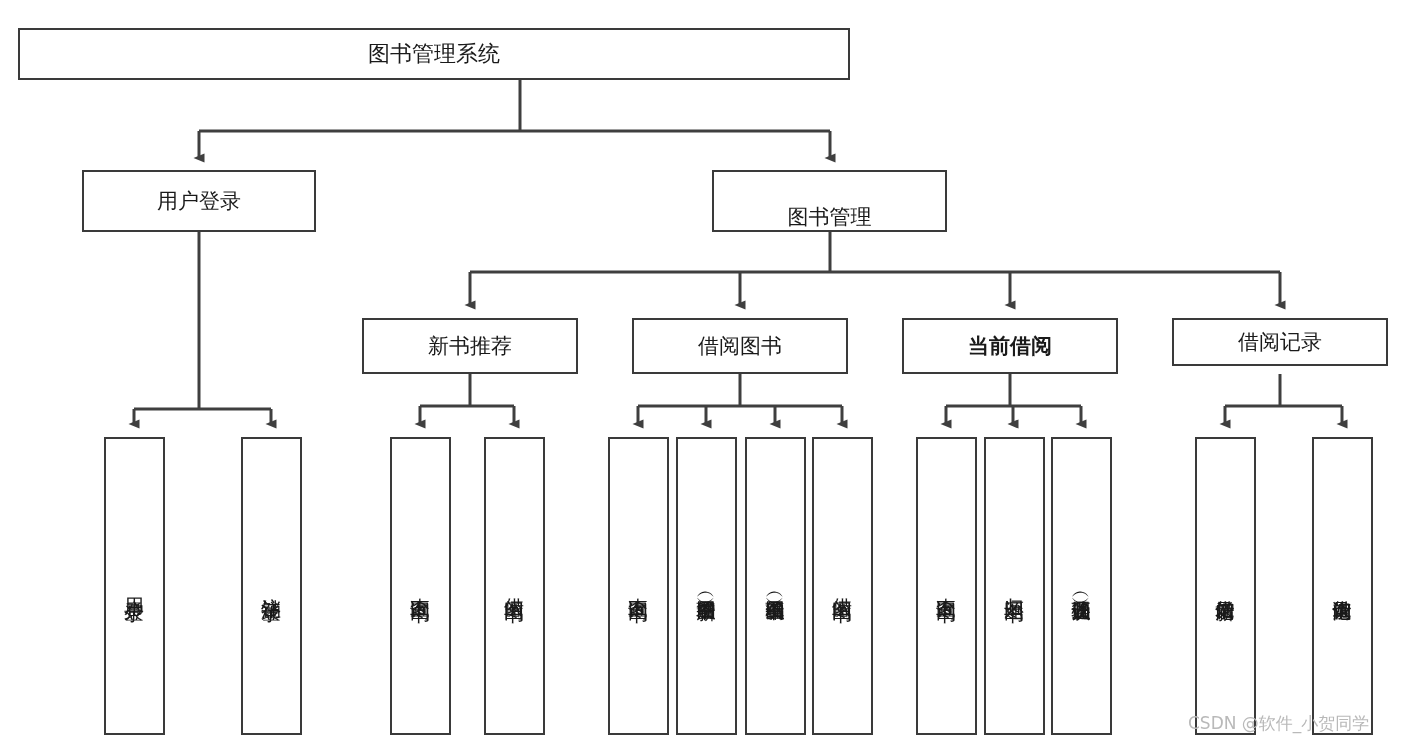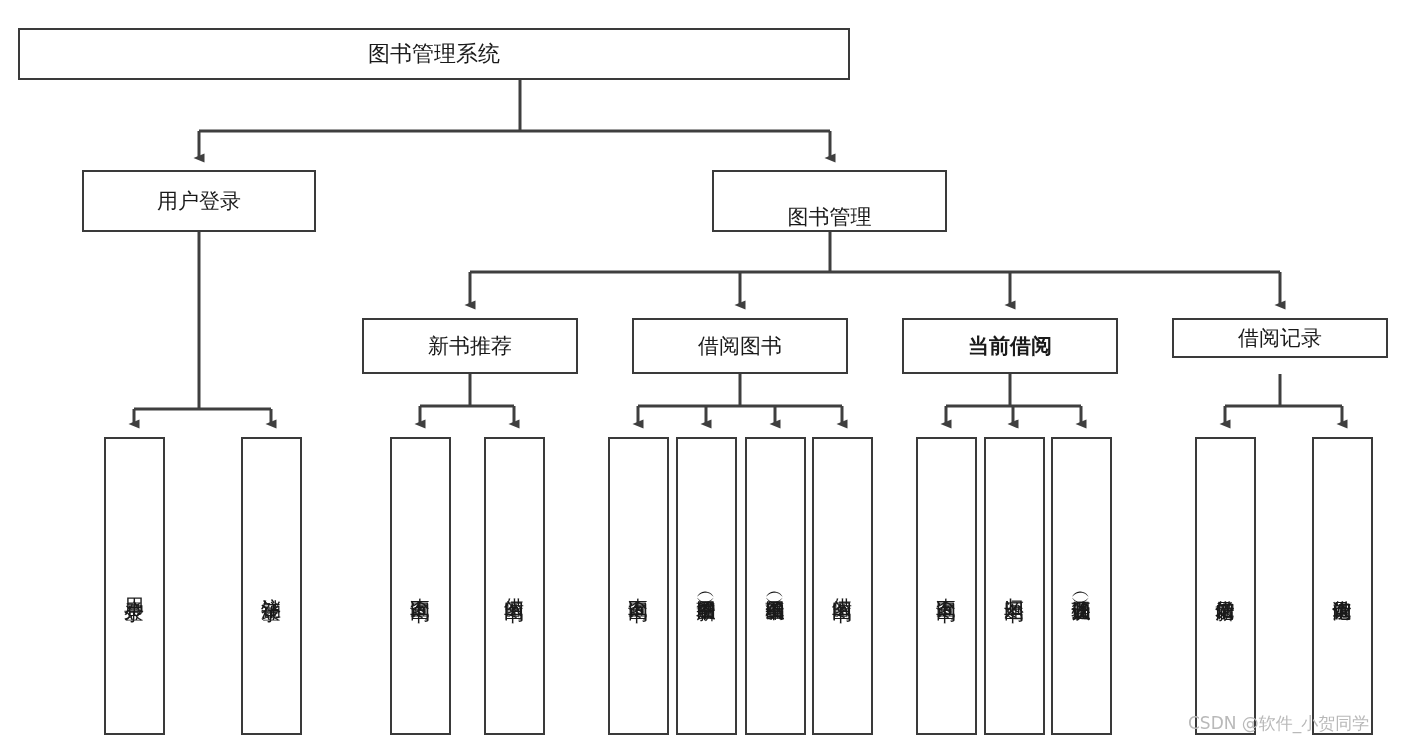--- a/index.html
+++ b/index.html
@@ -135,21 +135,21 @@
 
   <div class="node lvl3" style="left:362px; top:318px; width:216px; height:56px;">
     <span class="node-label">新书推荐</span>
   </div>
   <div class="node lvl3" style="left:632px; top:318px; width:216px; height:56px;">
     <span class="node-label">借阅图书</span>
   </div>
   <div class="node lvl3" style="left:902px; top:318px; width:216px; height:56px;font-weight:bold;">
     <span class="node-label">当前借阅</span>
   </div>
-  <div class="node lvl3" style="left:1172px; top:318px; width:216px; height:40px;">
+  <div class="node lvl3" style="left:1172px; top:318px; width:216px; height:48px;">
     <span class="node-label">借阅记录</span>
   </div>
 
   <div class="node leaf" style="left:104px; top:437px; width:61px; height:298px;">
     <span class="node-label">用户登录</span>
   </div>
   <div class="node leaf" style="left:241px; top:437px; width:61px; height:298px;">
     <span class="node-label">注销登录</span>
   </div>
 

